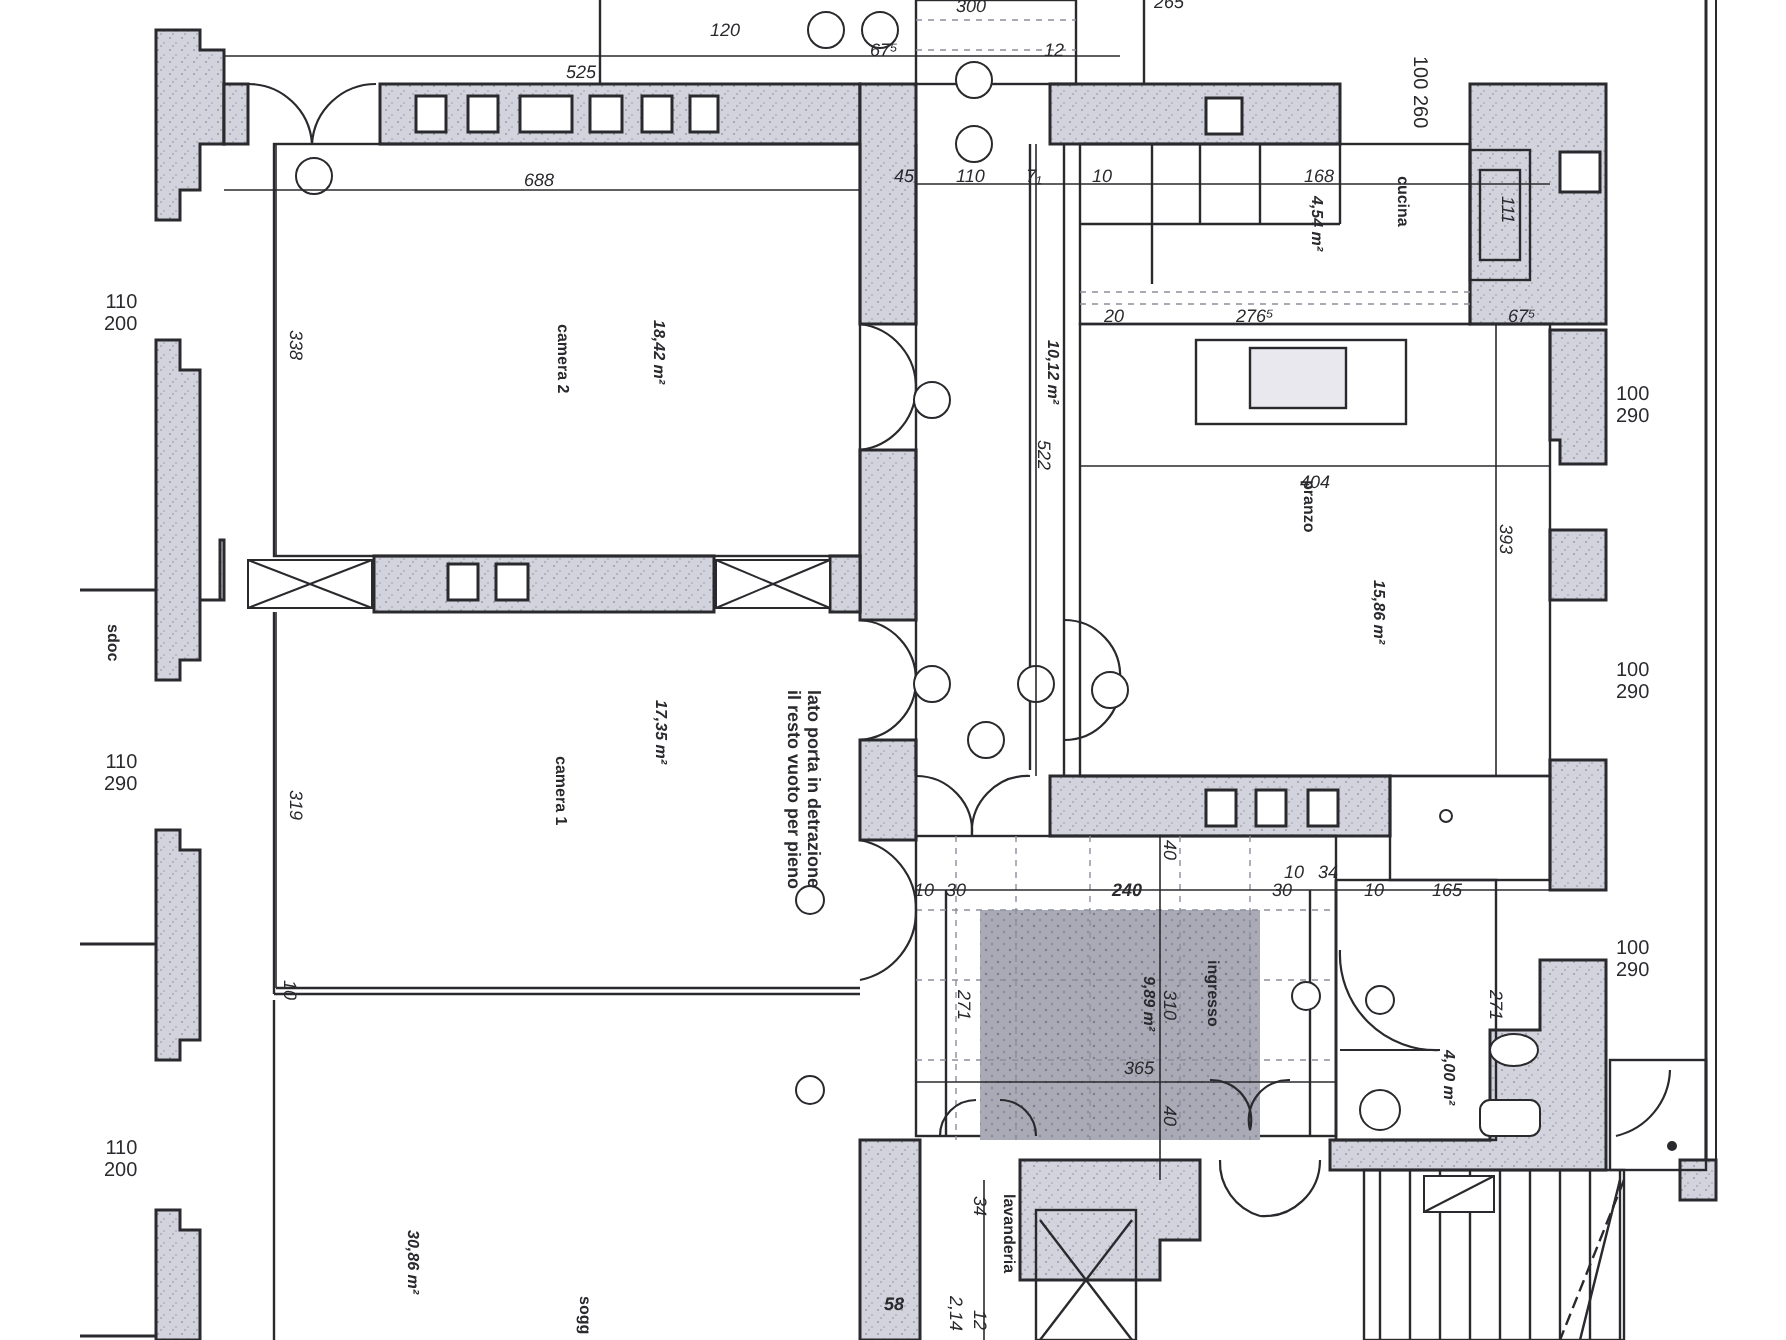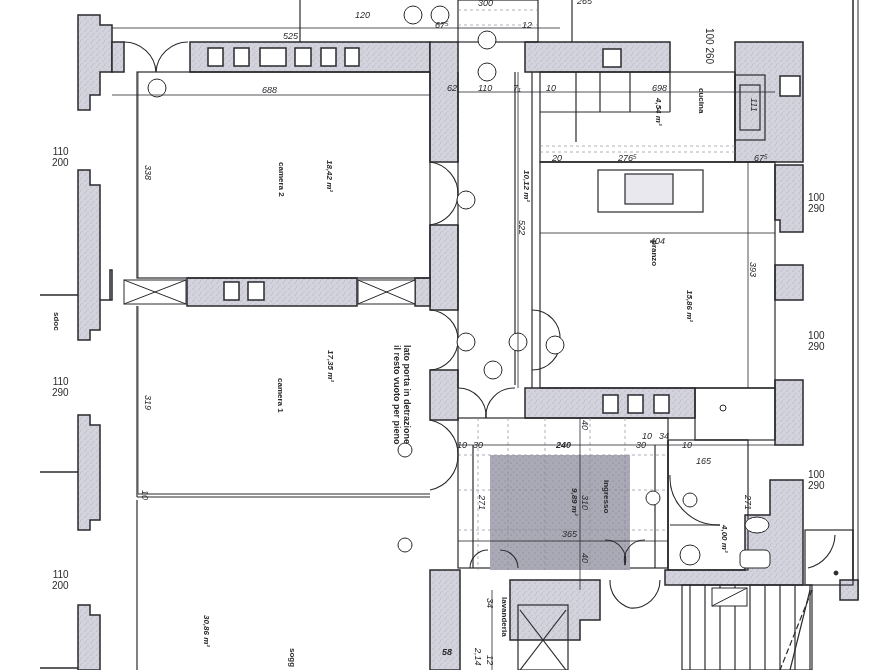--- a/index.html
+++ b/index.html
@@ -275,42 +275,42 @@
 
 <div class="lbl note rot90" style="left:412px;top:345px;"><span>lato porta in detrazione</span><br><span>il resto vuoto per pieno</span></div>
 <div class="lbl room rot90" style="left:60px;top:312px;">sdoc</div>
 
 <div class="lbl dim" style="left:255px;top:32px;margin-left:28px;">525</div>
 <div class="lbl dim" style="left:262px;top:86px;">688</div>
 <div class="lbl dim" style="left:355px;top:-1px;margin-top:12px;">120</div>
 <div class="lbl dim" style="left:478px;top:-1px;">300</div>
 <div class="lbl dim" style="left:435px;top:21px;">67⁵</div>
 <div class="lbl dim" style="left:522px;top:21px;">12</div>
-<div class="lbl dim" style="left:447px;top:84px;">62</div>
+<div class="lbl dim" style="left:447px;top:84px;">45</div>
 <div class="lbl dim" style="left:478px;top:84px;">110</div>
 <div class="lbl dim" style="left:513px;top:84px;">7₁</div>
 <div class="lbl dim" style="left:546px;top:84px;">10</div>
-<div class="lbl dim" style="left:652px;top:84px;">698</div>
+<div class="lbl dim" style="left:652px;top:84px;">168</div>
 <div class="lbl dim" style="left:552px;top:154px;">20</div>
 <div class="lbl dim" style="left:618px;top:154px;">276⁵</div>
 <div class="lbl dim" style="left:754px;top:154px;">67⁵</div>
 <div class="lbl dim rot90" style="left:758px;top:98px;">111</div>
 <div class="lbl dim rot90" style="left:152px;top:165px;">338</div>
 <div class="lbl dim rot90" style="left:526px;top:220px;">522</div>
 <div class="lbl dim" style="left:650px;top:225px;margin-top:12px;">404</div>
 <div class="lbl dim rot90" style="left:757px;top:262px;">393</div>
 <div class="lbl dim rot90" style="left:152px;top:395px;">319</div>
 <div class="lbl dim" style="left:457px;top:441px;">10</div>
 <div class="lbl dim" style="left:473px;top:441px;">30</div>
 <div class="lbl dim" style="left:556px;top:441px;font-weight:bold;">240</div>
 <div class="lbl dim" style="left:636px;top:441px;">30</div>
 <div class="lbl dim" style="left:642px;top:432px;">10</div>
 <div class="lbl dim" style="left:659px;top:432px;">34</div>
 <div class="lbl dim" style="left:682px;top:441px;">10</div>
-<div class="lbl dim" style="left:696px;top:441px;margin-top:16px;">165</div>
+<div class="lbl dim" style="left:716px;top:441px;">165</div>
 <div class="lbl dim" style="left:562px;top:530px;">365</div>
 <div class="lbl dim rot90" style="left:486px;top:495px;">271</div>
 <div class="lbl dim rot90" style="left:589px;top:495px;">310</div>
 <div class="lbl dim rot90" style="left:752px;top:495px;">271</div>
 <div class="lbl dim rot90" style="left:589px;top:420px;">40</div>
 <div class="lbl dim rot90" style="left:589px;top:553px;">40</div>
 <div class="lbl dim rot90" style="left:494px;top:598px;">34</div>
 <div class="lbl dim" style="left:442px;top:648px;font-weight:bold;">58</div>
 <div class="lbl dim rot90" style="left:482px;top:648px;">2,14</div>
 <div class="lbl dim rot90" style="left:494px;top:655px;">12</div>

